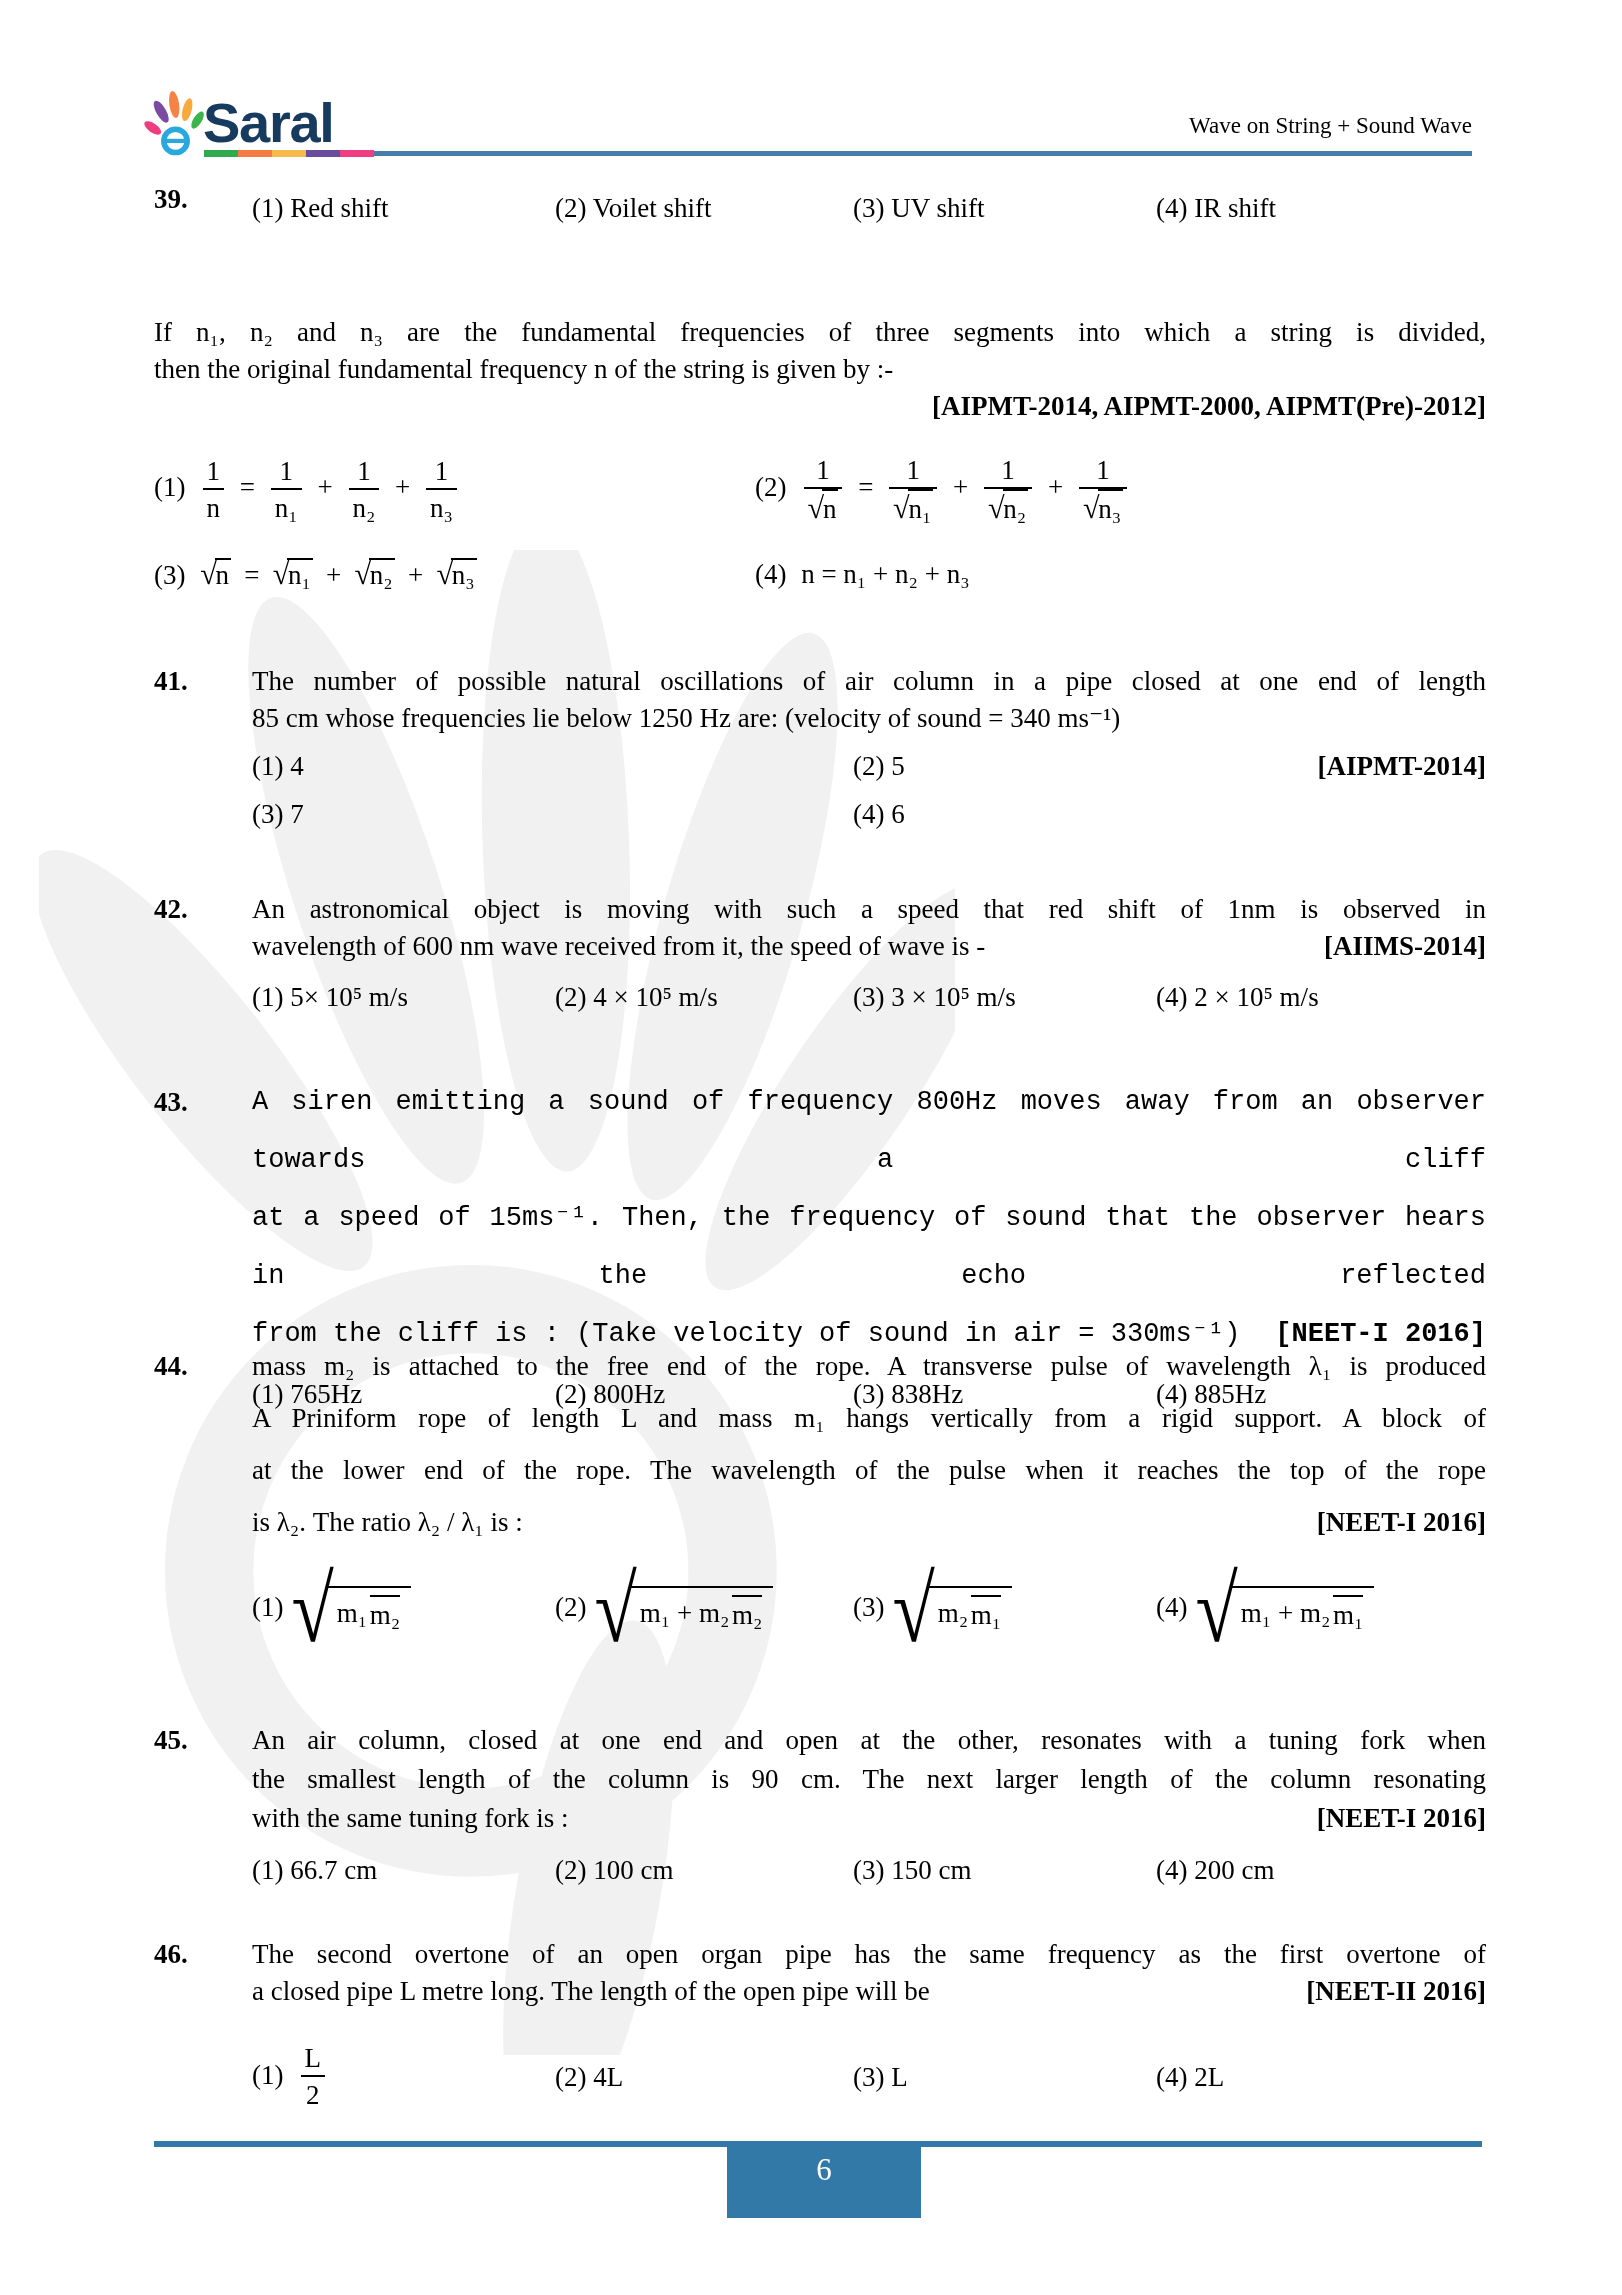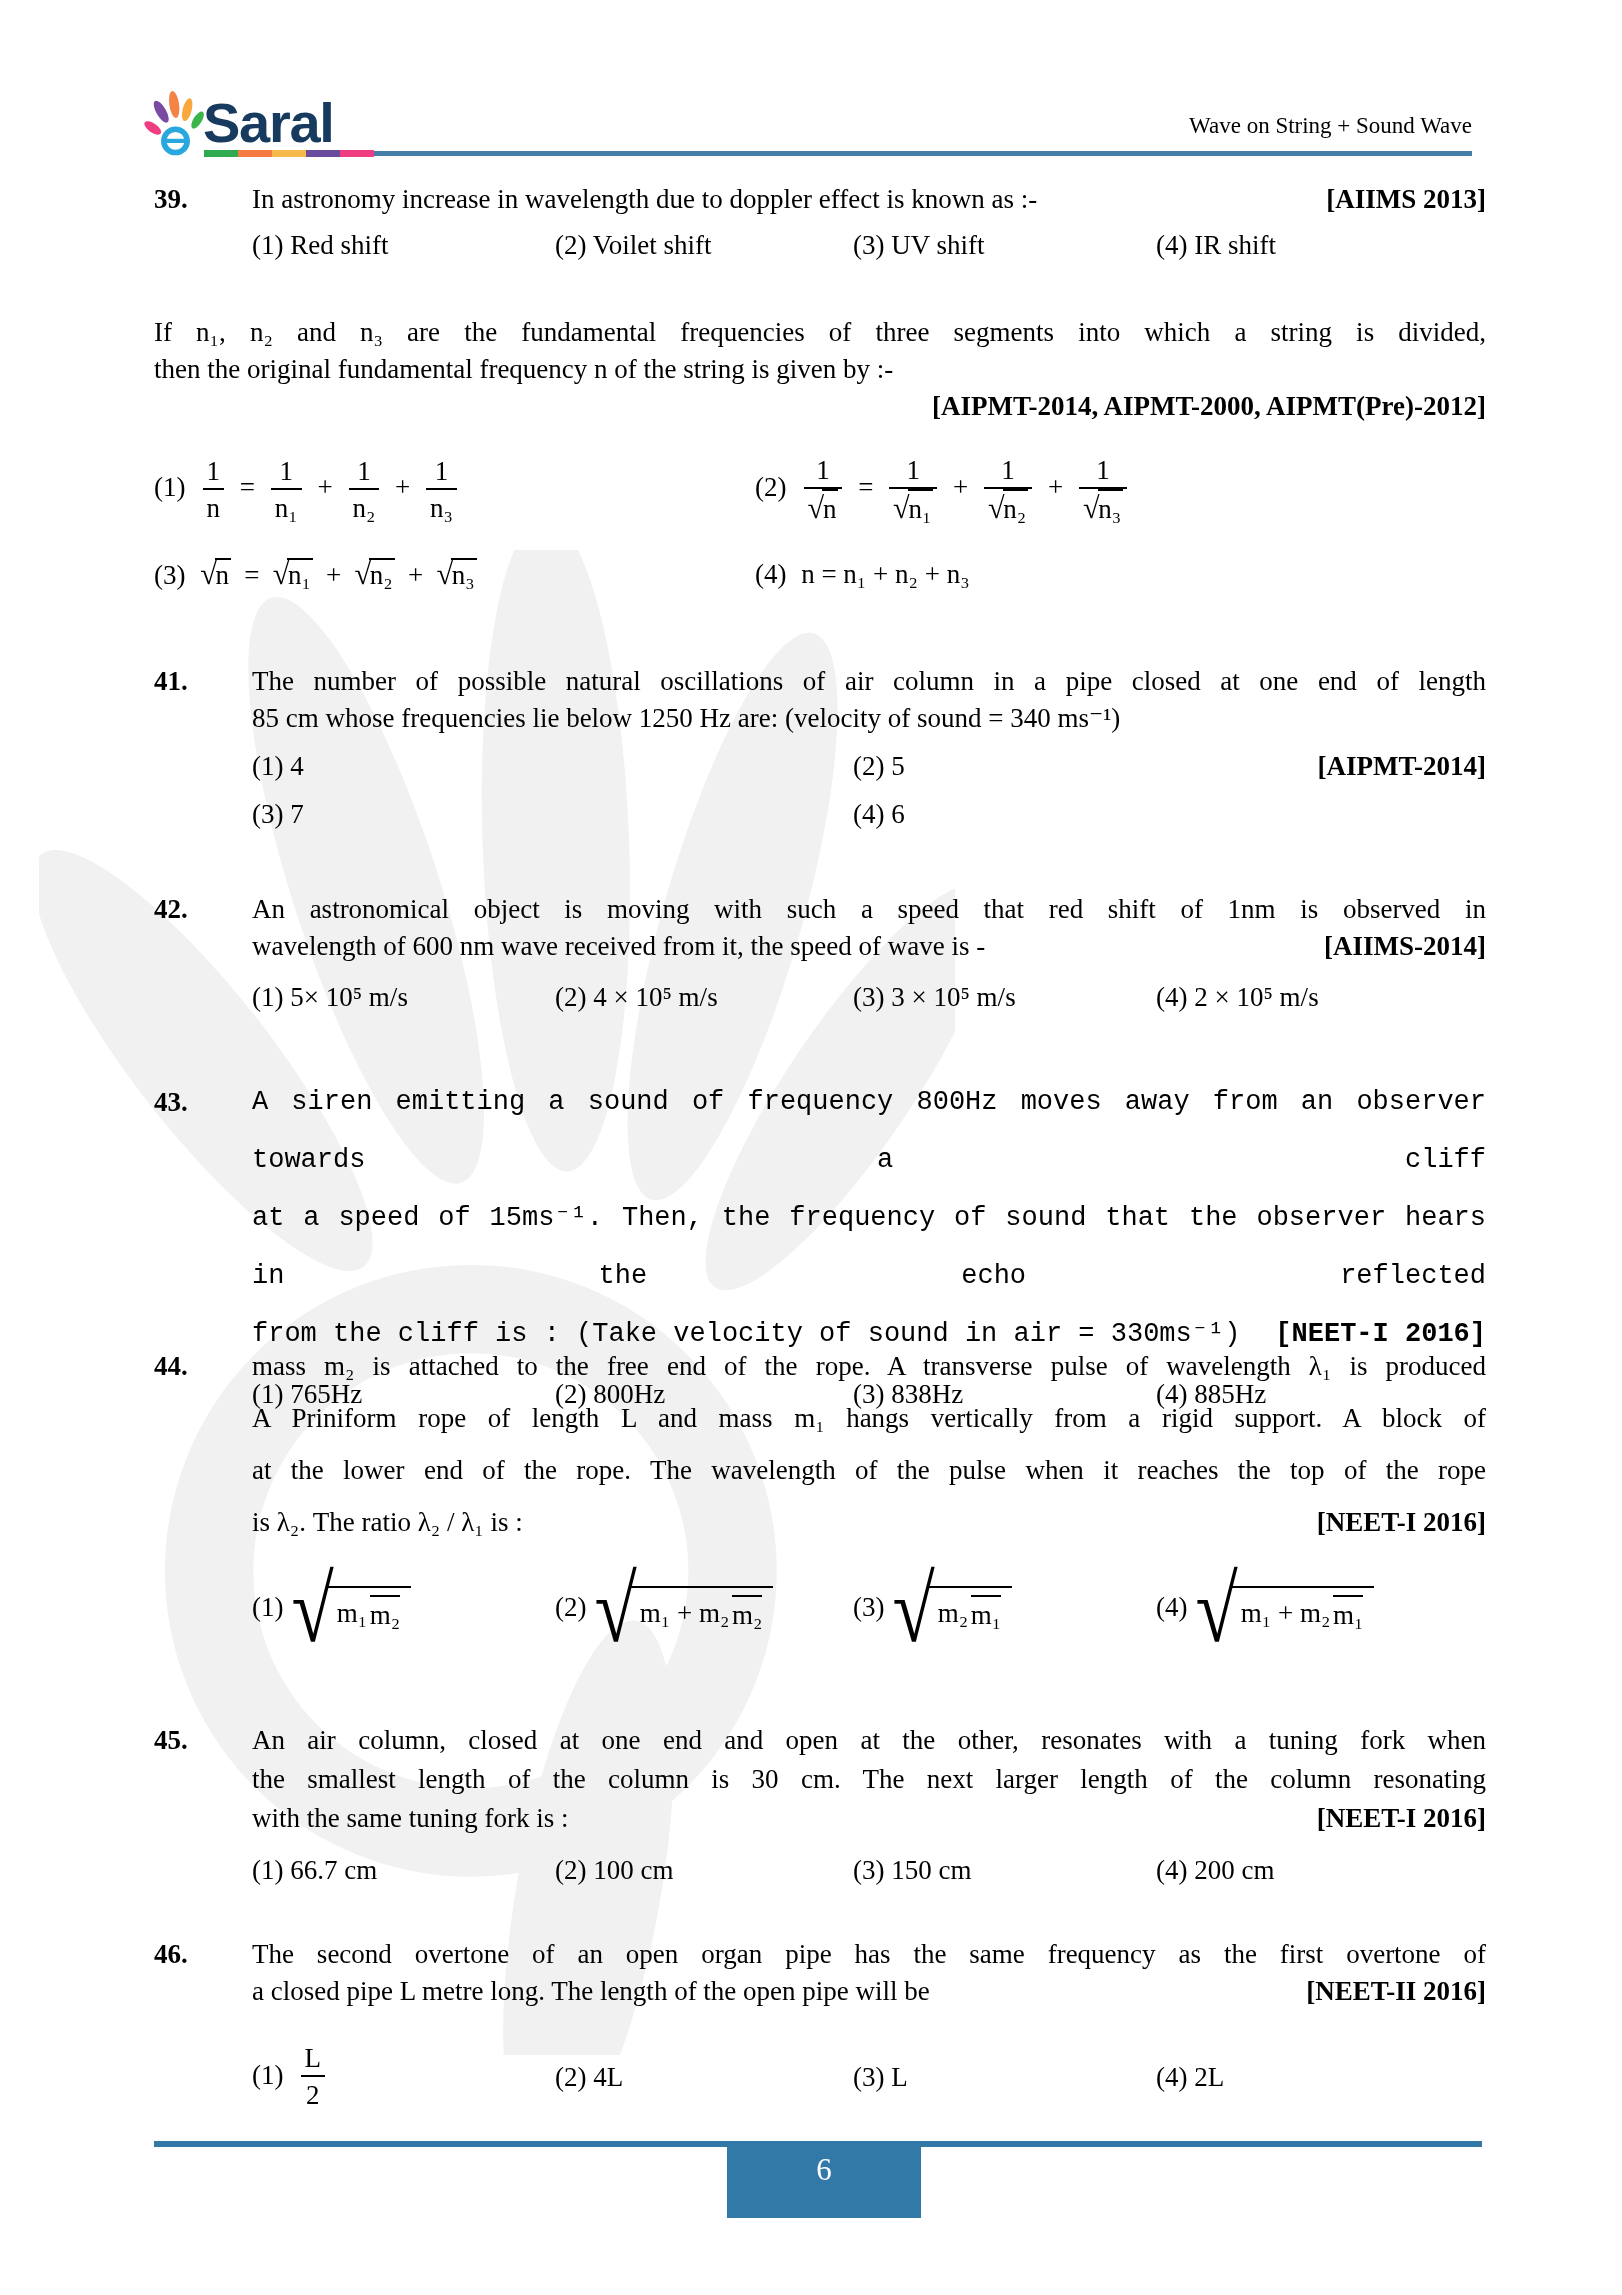--- a/index.html
+++ b/index.html
@@ -97,24 +97,20 @@
     <span style="background:#f6b94b"></span>
     <span style="background:#6a4c9e"></span>
     <span style="background:#ee3d80"></span>
   </div>
   <div class="header-line"></div>
   <div class="header-title">Wave on String + Sound Wave</div>
 
   <div class="q" style="top:181px">
     <div class="qnum">39.</div>
     <div class="qbody">
-      <div class="qline flexline">
-        <span>In astronomy increase in wavelength due to doppler effect is known as :-</span>
-        <span class="tag">[AIIMS 2013]</span>
-      </div>
       <div class="optrow" style="margin-top:11.8px">
         <span class="opt">(1) Red shift</span>
         <span class="opt">(2) Voilet shift</span>
         <span class="opt">(3) UV shift</span>
         <span class="opt">(4) IR shift</span>
       </div>
     </div>
   </div>
 
   <div class="q" style="top:314px">
@@ -290,21 +286,21 @@
             </span>
         </span>
       </div>
     </div>
   </div>
 
   <div class="q lh60" style="top:1721px">
     <div class="qnum" style="line-height:39px">45.</div>
     <div class="qbody">
       <div class="qline fill">An air column, closed at one end and open at the other, resonates with a tuning fork when</div>
-      <div class="qline fill">the smallest length of the column is 30 cm. The next larger length of the column resonating</div>
+      <div class="qline fill">the smallest length of the column is 90 cm. The next larger length of the column resonating</div>
       <div class="qline flexline">
         <span>with the same tuning fork is :</span>
         <span class="tag">[NEET-I 2016]</span>
       </div>
       <div class="optrow" style="margin-top:17px">
         <span class="opt">(1) 66.7 cm</span>
         <span class="opt">(2) 100 cm</span>
         <span class="opt">(3) 150 cm</span>
         <span class="opt">(4) 200 cm</span>
       </div>

